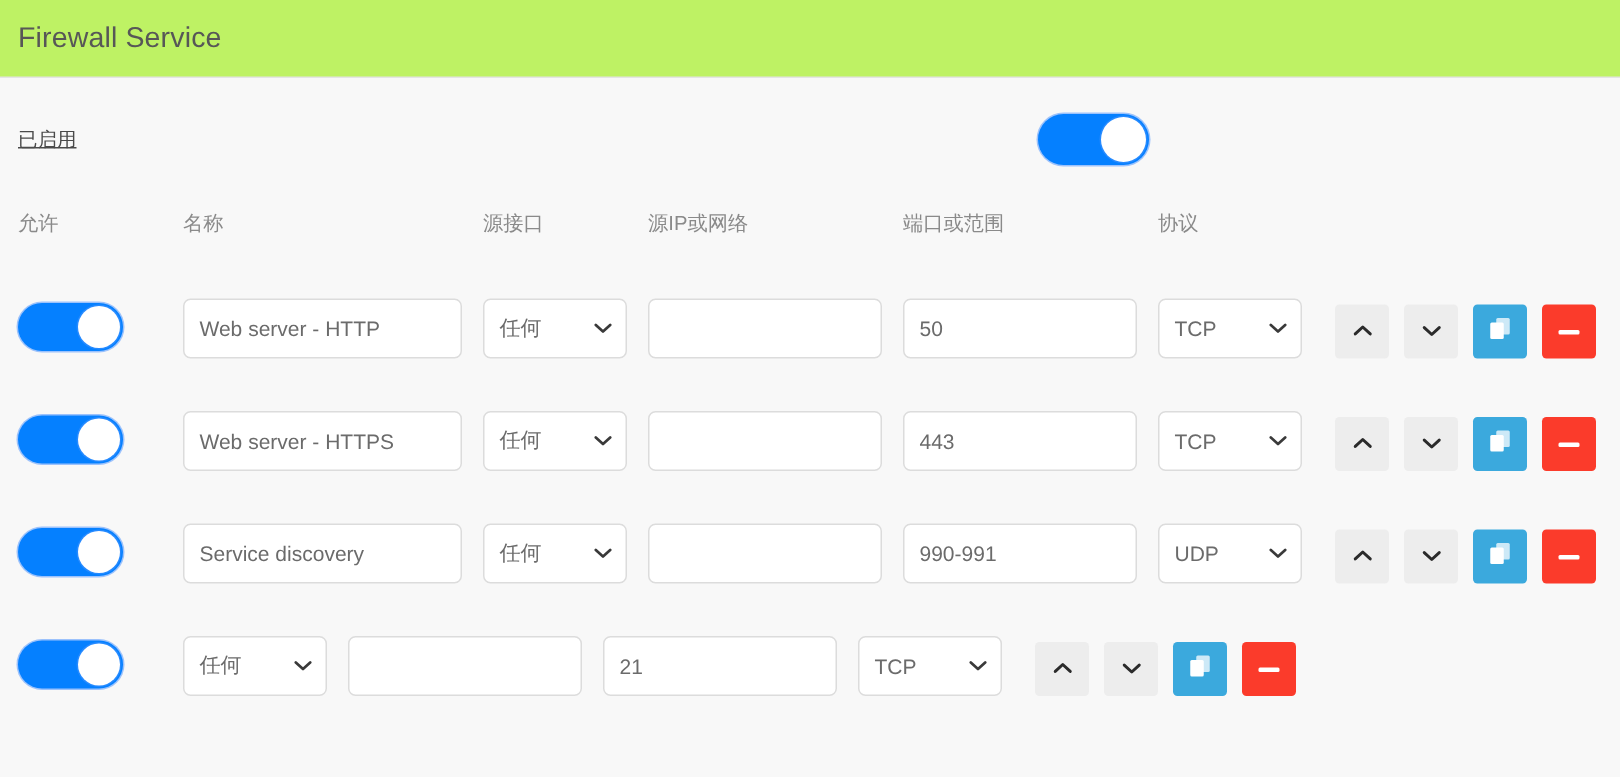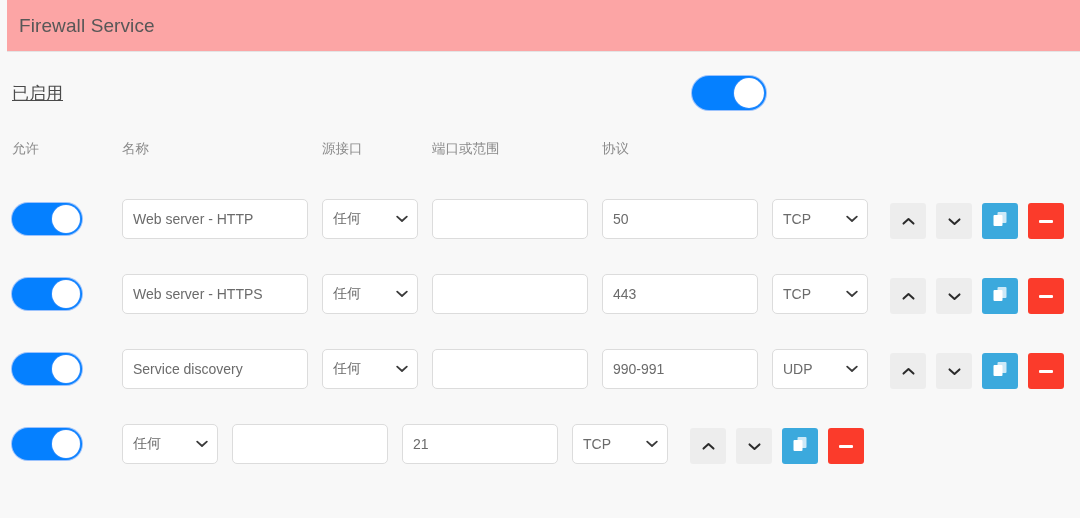--- a/index.html
+++ b/index.html
@@ -11,47 +11,46 @@
     height: 518px;
     background: #f8f8f8;
     font-family: "Liberation Sans", "DejaVu Sans", sans-serif;
     overflow: hidden;
     color: #555;
   }
 
   
   .titlebar {
     height: 52px;
-    background: #fca5a5;
+    background: #bef264;
     box-sizing: border-box;
     display: flex;
     align-items: center;
     padding-left: 12px;
     border-bottom: 1px solid #e4e4e4;
-    margin-left: 7px;
   }
   .titlebar .title {
     font-size: 19px;
     color: #575757;
     letter-spacing: .1px;
   }
 
   
   .body {
     position: relative;
     padding: 0 12px;
   }
 
   .enable-row {
     display: flex;
     align-items: center;
     height: 82px;
   }
   .enable-label {
-    font-size: 17px;
+    font-size: 13px;
     color: #4a4a4a;
     width: 680px;
     text-decoration: underline;
   }
 
   
   .switch {
     position: relative;
     display: inline-block;
     border-radius: 999px;
@@ -199,20 +198,21 @@
     <div class="switch big">
       <span class="knob"></span>
     </div>
   </div>
 
 
   <div class="grid-row head-row">
     <div class="col-allow hcell">允许</div>
     <div class="col-name hcell">名称</div>
     <div class="col-iface hcell">源接口</div>
+    <div class="col-ip hcell">源IP或网络</div>
     <div class="col-port hcell">端口或范围</div>
     <div class="col-proto hcell">协议</div>
     <div class="col-actions"></div>
   </div>
 
   <div id="rules-body">
   <div class="grid-row rule-row">
     <div class="col-allow">
       <div class="switch small" style="background: rgb(5, 128, 255);">
         <span class="knob"></span>

